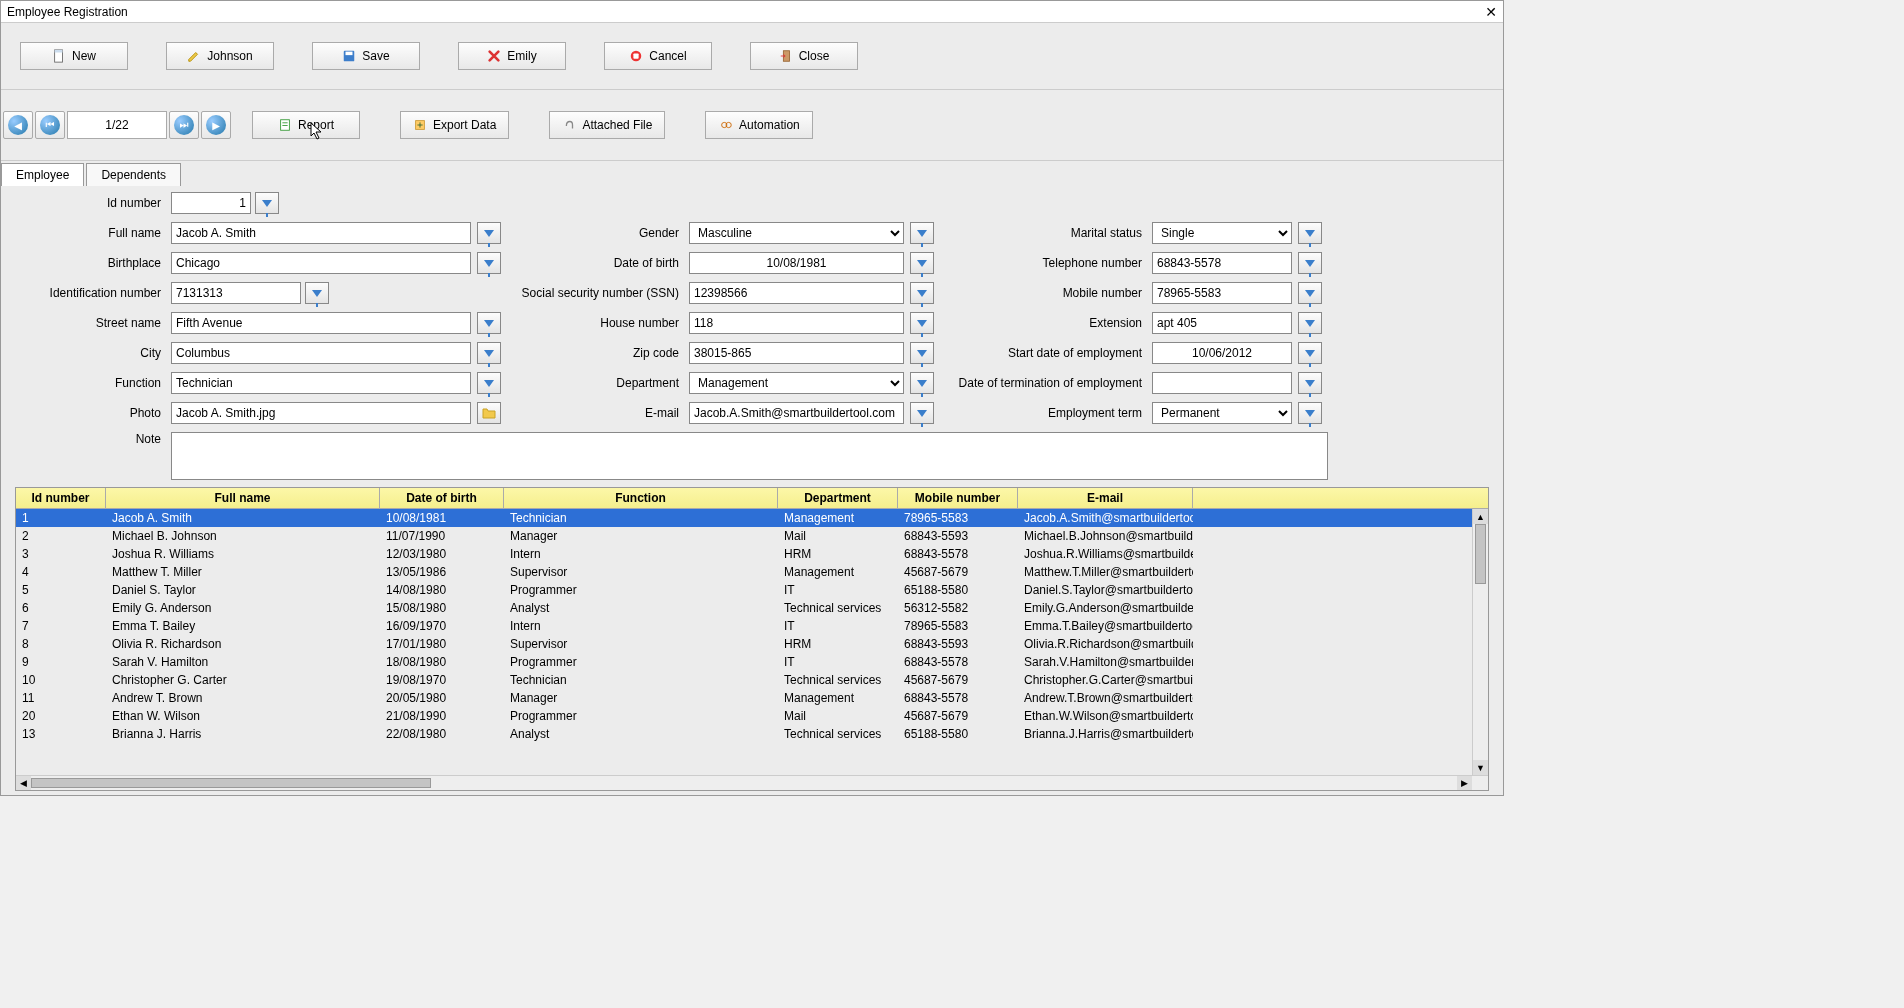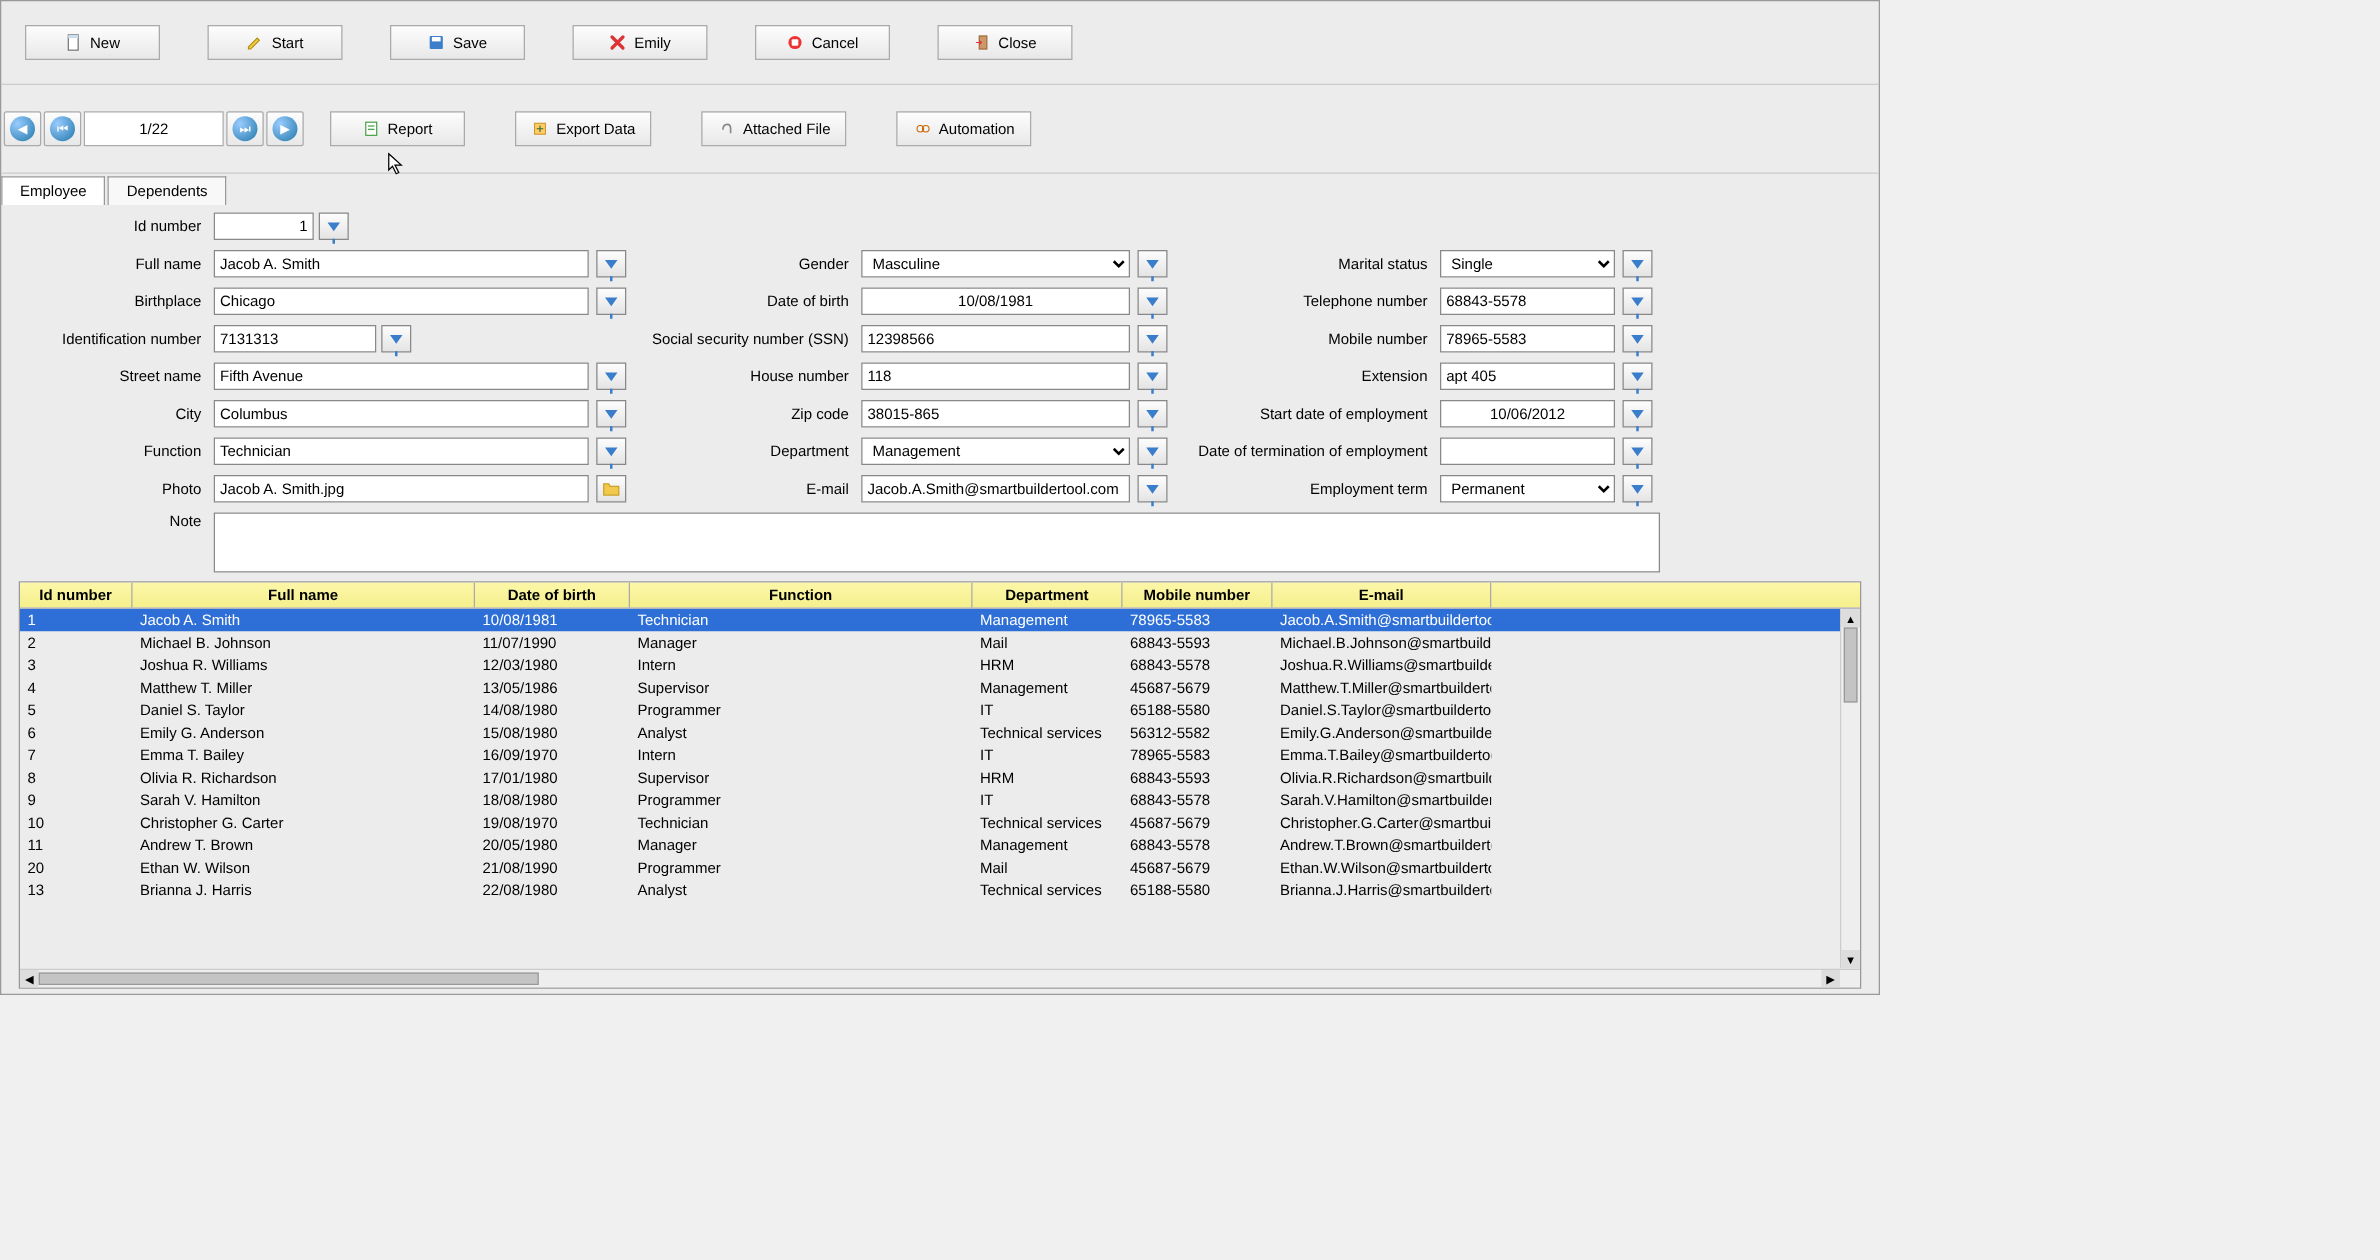--- a/index.html
+++ b/index.html
@@ -6,21 +6,21 @@
 body { margin: 0; background: #f0f0f0; }
 .window { width: 1504px; height: 796px; border: 1px solid #999; background: #ececec; display: flex; flex-direction: column; }
 .titlebar { height: 22px; background: #fff; border-bottom: 1px solid #ccc; display: flex; align-items: center; padding: 0 6px; justify-content: space-between; }
 .titlebar .close { font-size: 14px; cursor: pointer; }
 .toolbar-row { display: flex; border-bottom: 1px solid #ccc; min-height: 32px; }
 .tb-btn { flex: none; display: flex; align-items: center; justify-content: center; gap: 6px; border: 1px solid #aaa; background: linear-gradient(#fdfdfd,#e8e8e8); height: 28px; margin: 19px; padding: 0 12px; min-width: 108px; cursor: pointer; }
 .tb-btn svg, .tb-btn .ic { width: 14px; height: 14px; }
 .row2 { display: flex; align-items: center; padding: 2px; gap: 2px; }
 .nav-btn { width: 30px; height: 28px; border: 1px solid #aaa; background: linear-gradient(#fdfdfd,#e8e8e8); display: flex; align-items: center; justify-content: center; cursor: pointer; border-radius: 2px; }
 .nav-circle { width: 20px; height: 20px; border-radius: 50%; background: radial-gradient(circle at 30% 30%, #9cf, #27a); display:flex;align-items:center;justify-content:center;color:#fff;font-size:10px;}
-.page-ind { width: 112px; height: 28px; border: 1px solid #aaa; background:#fff; display:flex;align-items:center;justify-content:center;}
+.page-ind { width: 100px; height: 28px; border: 1px solid #aaa; background:#fff; display:flex;align-items:center;justify-content:center;}
 .row2 .tb-btn { min-width: 108px; }
 .tabs { display:flex; margin-top:2px; padding-left: 0;}
 .tab { padding: 4px 14px; border: 1px solid #999; border-bottom:none; background:#f8f8f8; margin-right:2px; cursor:pointer;}
 .tab.active { background:#fff; }
 .form-area { flex:1 1 auto; padding: 6px 14px 4px 14px; overflow:hidden; display:flex; flex-direction:column; }
 .field-grid { display:grid; grid-template-columns: 150px 300px 30px 170px 215px 30px 200px 140px 30px; column-gap: 6px; row-gap: 8px; align-items:center; }
 .lbl { text-align:right; padding-right:4px; }
 input.fld, select.fld { height: 22px; border: 1px solid #888; background:#fff; padding: 0 4px; width:100%; }
 input.fld.r { text-align:right; }
 input.fld.c { text-align:center; }
@@ -45,34 +45,38 @@
 .hscroll .arr{width:15px;height:100%;background:#ddd;display:inline-flex;align-items:center;justify-content:center;font-size:9px;position:absolute;cursor:pointer;}
 .hscroll .arr.right{right:16px;}
 .hscroll .thumb{position:absolute;left:15px;top:2px;bottom:2px;width:400px;background:#c4c4c4;border:1px solid #999;}
 .cursor { position:absolute; pointer-events:none; }
 </style>
 </head>
 <body>
 
 <div class="window">
 
+  <div class="titlebar">
+    <span>Employee Registration</span>
+    <span class="close">✕</span>
+  </div>
 
   <div class="toolbar-row">
     <div class="tb-btn">
       <svg viewBox="0 0 16 16">
           <rect x="3" y="1" width="9" height="14" fill="#fff" stroke="#666"></rect>
           <rect x="3" y="1" width="9" height="3" fill="#cde"></rect>
         </svg>
       <span>New</span>
     </div>
     <div class="tb-btn">
       <svg viewBox="0 0 16 16">
           <path d="M2 12 L10 4 L12 6 L4 14 L2 14 Z" fill="#edc94a" stroke="#b28b00"></path>
         </svg>
-      <span>Start</span>
+      <span>Johnson</span>
     </div>
     <div class="tb-btn">
       <svg viewBox="0 0 16 16">
           <rect x="2" y="2" width="12" height="12" rx="1" fill="#3d7ecb"></rect>
           <rect x="4" y="3" width="8" height="4" fill="#fff"></rect>
         </svg>
       <span>Save</span>
     </div>
     <div class="tb-btn">
       <svg viewBox="0 0 16 16">

